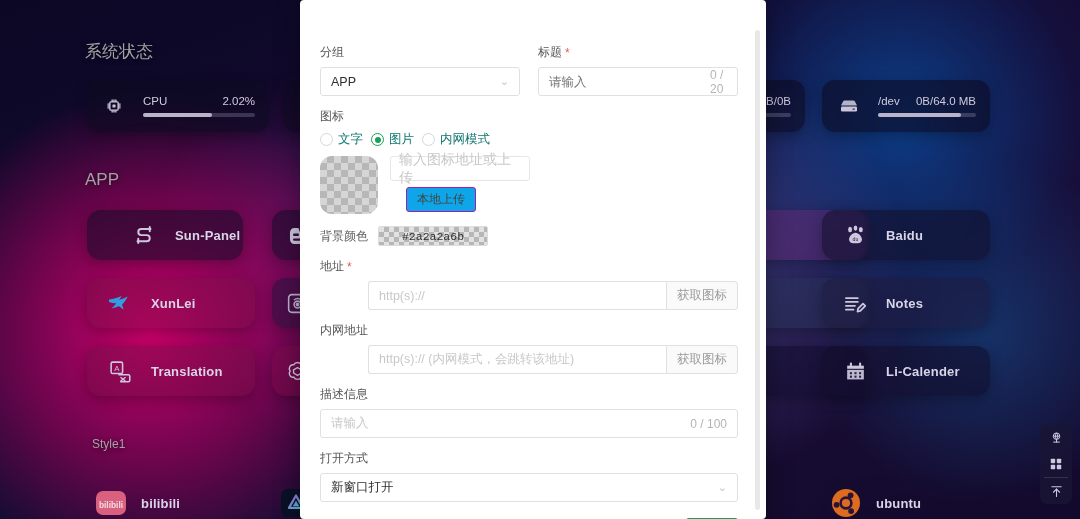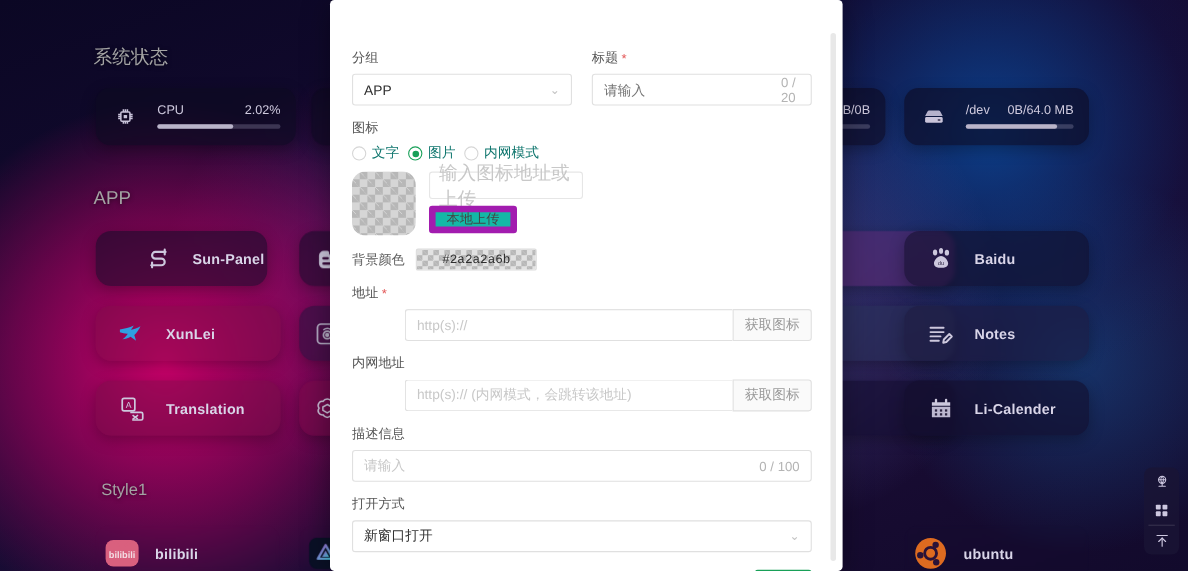--- a/index.html
+++ b/index.html
@@ -154,28 +154,29 @@
     background-image:
       linear-gradient(45deg, #b7b7b7 25%, transparent 25%, transparent 75%, #b7b7b7 75%),
       linear-gradient(45deg, #b7b7b7 25%, #d6d6d6 25%, #d6d6d6 75%, #b7b7b7 75%);
     background-size: 14px 14px;
     background-position: 0 0, 7px 7px;
   }
   .icon-right { display: flex; flex-direction: column; gap: 6px; }
   .icon-input {
     width: 140px; height: 25px; border: 1px solid #e6e6e6; border-radius: 3px;
     display: flex; align-items: center; padding: 0 8px;
-    font-size: 17px; color: #c8c8c8;
+    font-size: 14px; color: #c8c8c8;
   }
   .btn-plain {
     align-self: flex-start; height: 25px; padding: 0 10px;
-    border: 6px solid #a21caf; border-radius: 3px; background: #14b8a6;
+    border: 1px solid #a21caf; border-radius: 3px; background: #0ea5e9;
     font-size: 12px; color: #444; cursor: pointer;
     display: flex; align-items: center;
     font-family: inherit;
+    margin-left: 16px;
   }
 
   .color-row { display: flex; align-items: center; gap: 10px; margin-top: 12px; }
   .color-label { font-size: 12px; color: #606060; }
   .color-swatch {
     width: 110px; height: 20px; border: 1px solid #dcdcdc; border-radius: 2px;
     background-color: #fff;
     background-image:
       linear-gradient(45deg, #b7b7b7 25%, transparent 25%, transparent 75%, #b7b7b7 75%),
       linear-gradient(45deg, #b7b7b7 25%, #e2e2e2 25%, #e2e2e2 75%, #b7b7b7 75%);
@@ -195,21 +196,21 @@
 </style>
 </head>
 <body>
 
 <div id="app">
 
   <div class="bg-layer"></div>
 
   <div class="bg-section-title" style="left:85px; top:40px; font-size:17px;">系统状态</div>
   <div class="bg-section-title" style="left:85px; top:170px; font-size:17px;">APP</div>
-  <div class="bg-section-title" style="left:92px; top:437px; font-size:15px;">Style1</div>
+  <div class="bg-section-title" style="left:92px; top:437px; font-size:12px;">Style1</div>
 
   <div class="card stat-card" style="left:87px; top:80px; width:182px;">
     <div class="c-icon" style="margin-left:10px;">
       <svg width="22" height="22" viewBox="0 0 24 24" fill="none" stroke="#c9c4da" stroke-width="1.5">
         <rect x="7.5" y="7.5" width="9" height="9" rx="1"></rect>
         <rect x="10.3" y="10.3" width="3.4" height="3.4" rx=".6" fill="#c9c4da" stroke="none"></rect>
         <path d="M10 7.5V4.8M12 7.5V4.8M14 7.5V4.8M10 16.5v2.7M12 16.5v2.7M14 16.5v2.7
                  M7.5 10H4.8M7.5 12H4.8M7.5 14H4.8M16.5 10h2.7M16.5 12h2.7M16.5 14h2.7"></path>
       </svg>
     </div>

